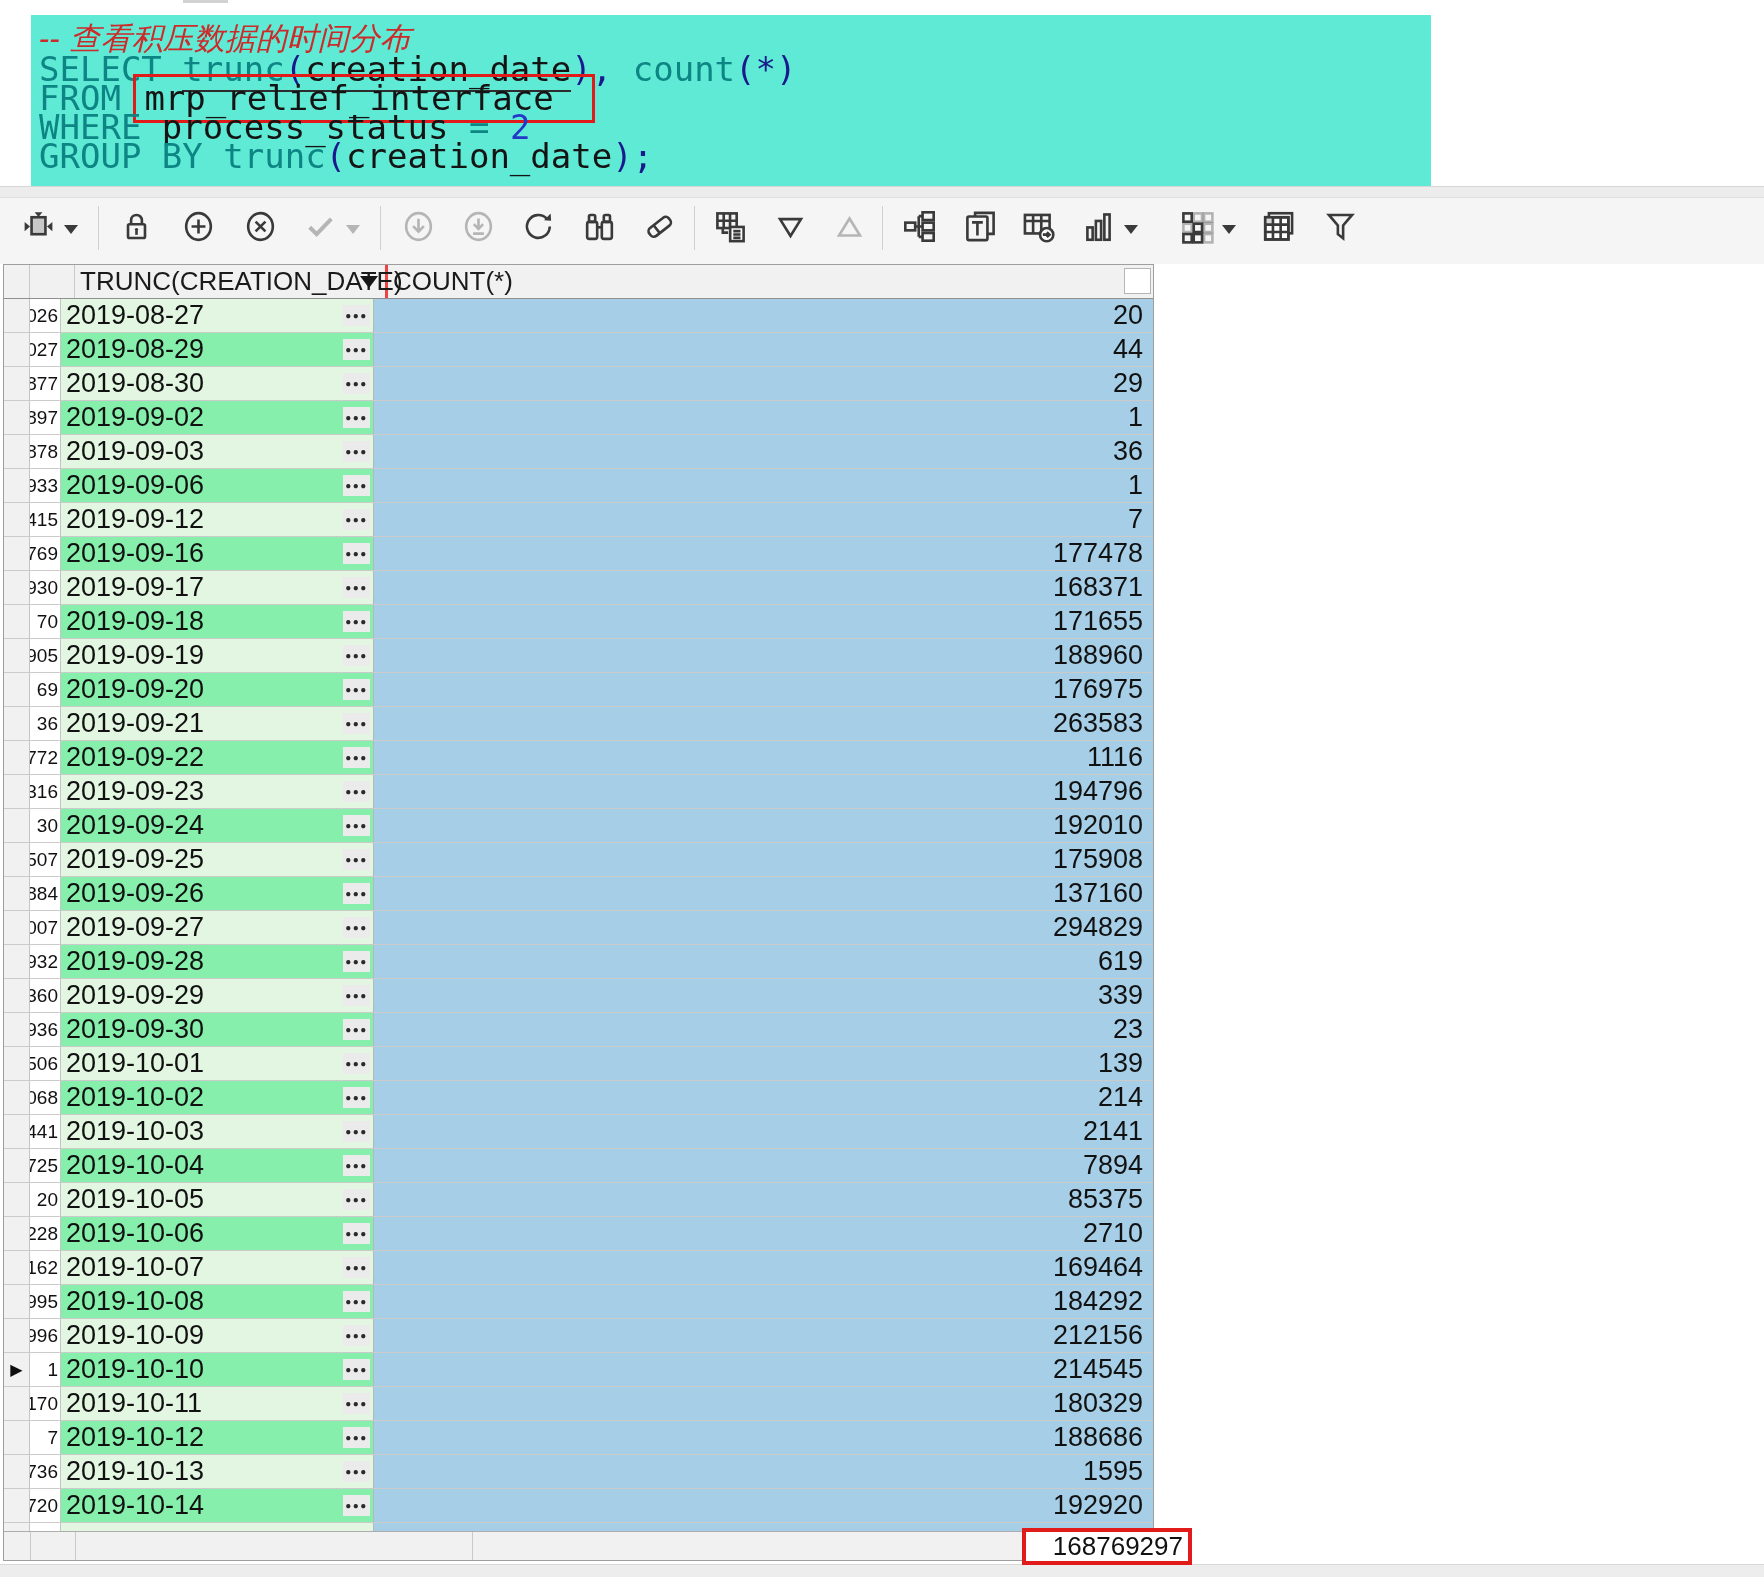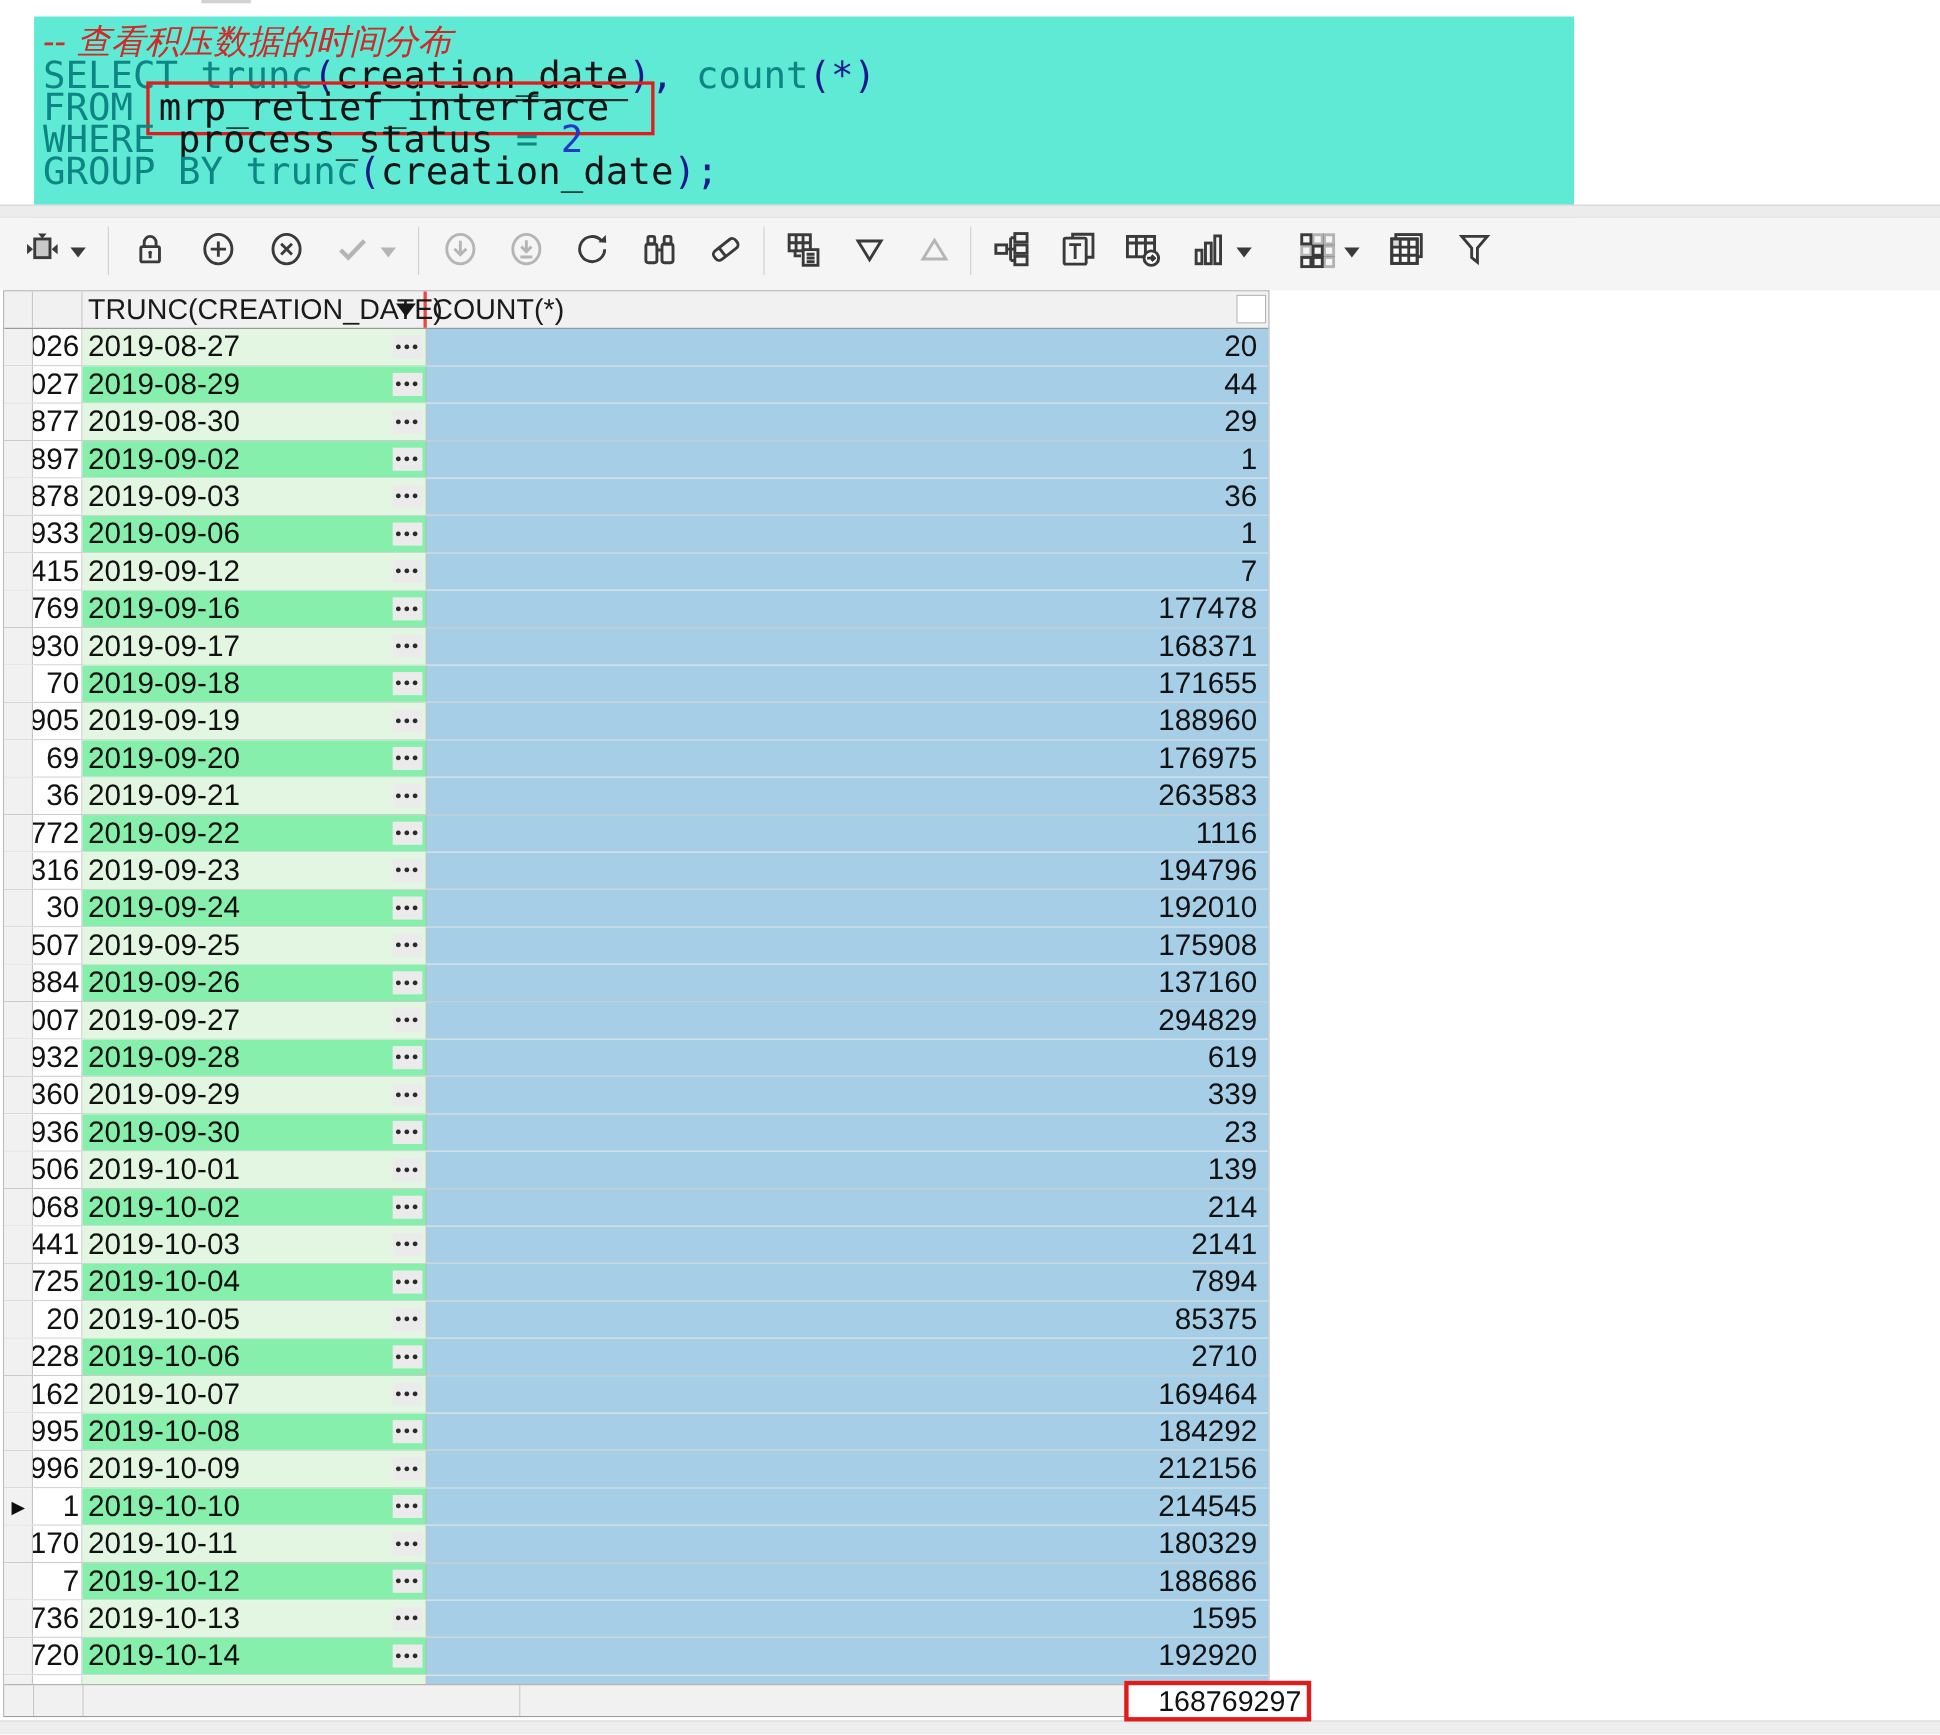--- a/index.html
+++ b/index.html
@@ -34,21 +34,21 @@
   .h-ind{width:26px;border-right:1px solid #c9c9c9;}
   .h-rid{width:45px;border-right:1px solid #c9c9c9;}
   .h-date{width:313px;border-right:3px solid #ef4444;padding-left:5px;position:relative;}
   .h-cnt{flex:1;padding-left:5px;position:relative;}
   .fcaret{position:absolute;right:7px;top:11px;width:0;height:0;border-left:9px solid transparent;border-right:9px solid transparent;border-top:12px solid #161616;}
   .hbox{position:absolute;right:2px;top:3px;width:27px;height:26px;background:#fff;border:1px solid #b5b5b5;box-sizing:border-box;}
 
   .grow{display:flex;height:34px;box-sizing:border-box;border-bottom:1px solid #cbcbcb;background:#fff;}
   .c{box-sizing:border-box;height:100%;}
   .c.ind{width:26px;background:#f1f1f1;border-right:1px solid #c4c4c4;display:flex;align-items:center;justify-content:center;font-size:16px;color:#0d0d0d;}
-  .c.rid{width:45px;border-right:1px solid #c4c4c4;display:flex;align-items:center;justify-content:flex-end;overflow:hidden;font-size:27px;padding-right:2px;}
+  .c.rid{width:31px;border-right:1px solid #c4c4c4;display:flex;align-items:center;justify-content:flex-end;overflow:hidden;font-size:19px;padding-right:2px;}
   .c.date{width:313px;border-right:1px solid #b7b7b7;display:flex;align-items:center;font-size:27px;padding-left:5px;background:#86efac;}
   .grow.green .c.date{background:var(--row-green);}
   .c.cnt{flex:1;background:var(--count-blue);display:flex;align-items:center;justify-content:flex-end;font-size:27px;padding-right:10px;}
   .dots{margin-left:auto;margin-right:3px;width:27px;height:21px;background:#ebebeb;color:#2a2a2a;display:flex;align-items:center;justify-content:center;font-size:10px;letter-spacing:1.5px;font-weight:bold;}
   .grow.partial{height:8px;border-bottom:none;overflow:hidden;}
 
   .gfoot{height:28px;background:#f1f1f1;border-top:1px solid #adadad;position:relative;}
   .fdiv{position:absolute;top:0;bottom:0;width:1px;background:#c9c9c9;}
   .sumbox{position:absolute;left:1018px;top:-4px;width:170px;height:37px;border:4px solid var(--ann-red);background:#fff;box-sizing:border-box;display:flex;align-items:center;justify-content:flex-end;padding-right:5px;font-size:26px;z-index:5;}
 

